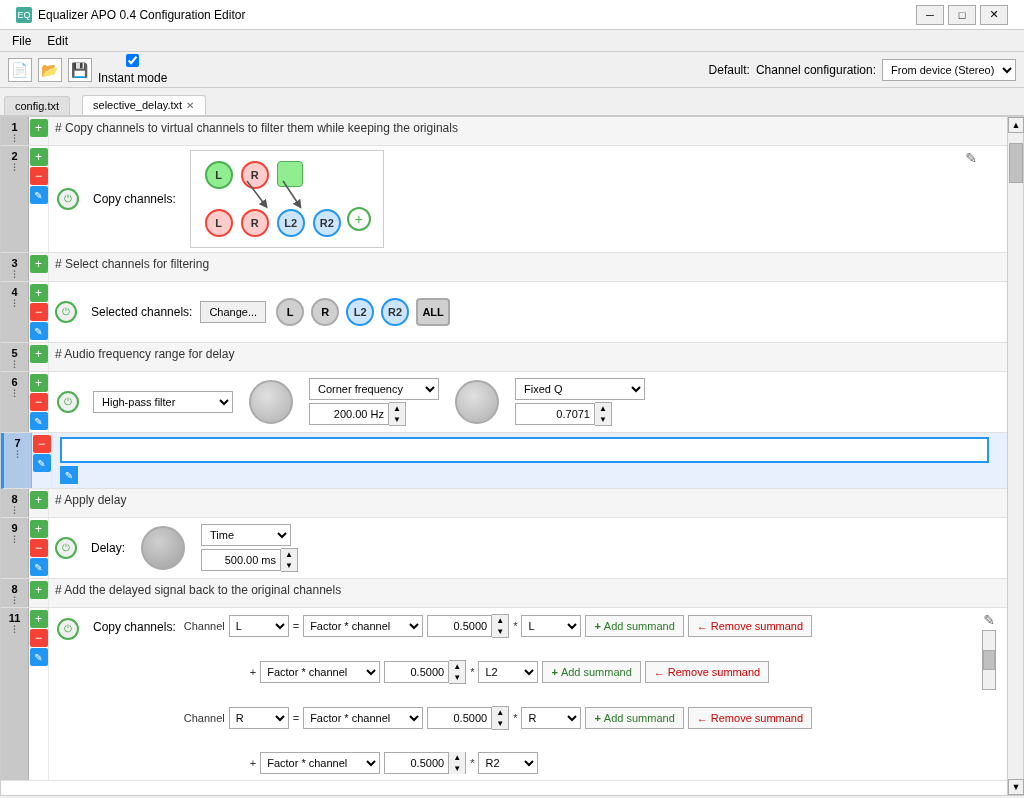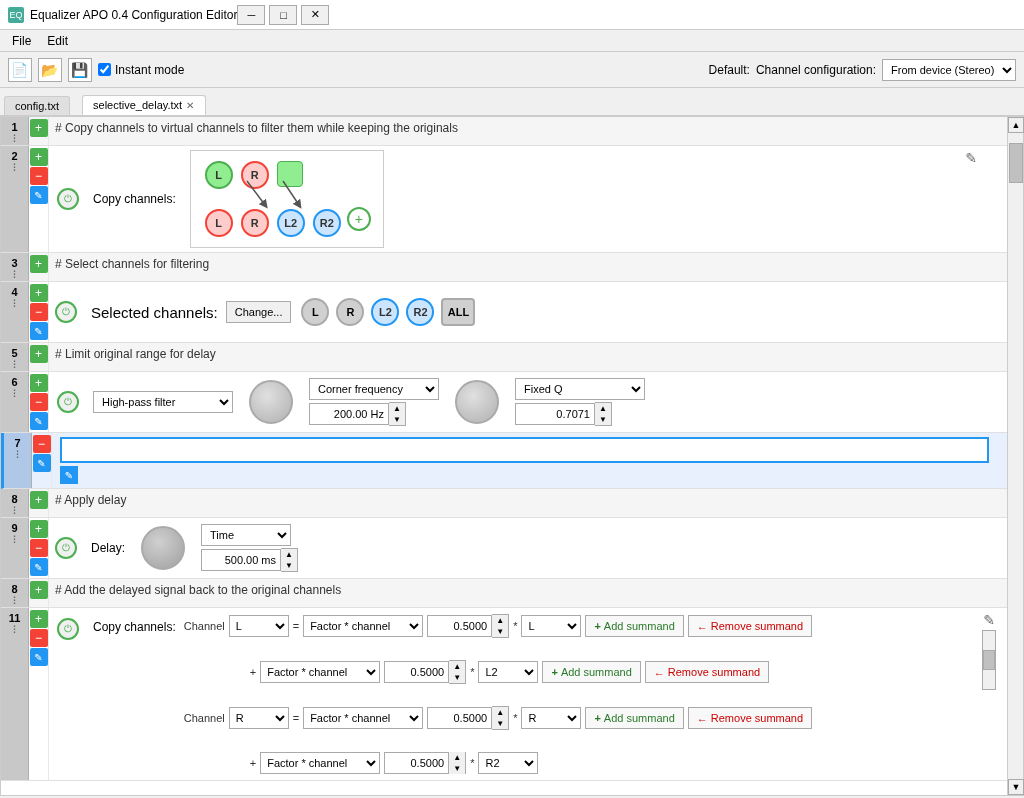--- a/index.html
+++ b/index.html
@@ -1,32 +1,32 @@
 <!DOCTYPE html>
 <html><head>
   <meta charset="utf-8">
   <style>
     * { box-sizing: border-box; margin: 0; padding: 0; }
     body { font-family: 'Segoe UI', Tahoma, sans-serif; font-size: 12px; background: #f0f0f0; width: 1024px; height: 798px; overflow: hidden; }
 
     
-    .title-bar { display: flex; align-items: center; background: #fff; border-bottom: 1px solid #ccc; padding: 4px 8px; height: 30px; }
+    .title-bar { display: flex; align-items: center; justify-content: space-between; background: #fff; border-bottom: 1px solid #ccc; padding: 4px 16px; height: 30px; }
     .title-bar-left { display: flex; align-items: center; gap: 6px; font-size: 12px; }
     .title-bar-icon { width: 16px; height: 16px; background: #4a9; border-radius: 2px; display: flex; align-items: center; justify-content: center; color: white; font-size: 9px; }
     .title-bar-controls { display: flex; gap: 4px; }
     .title-btn { width: 28px; height: 20px; border: 1px solid #aaa; background: #f0f0f0; cursor: pointer; display: flex; align-items: center; justify-content: center; font-size: 11px; }
 
     
     .menu-bar { display: flex; background: #f0f0f0; border-bottom: 1px solid #ccc; padding: 2px 4px; height: 22px; align-items: center; }
     .menu-item { padding: 2px 8px; cursor: pointer; font-size: 12px; }
 
     
     .toolbar { display: flex; align-items: center; gap: 6px; padding: 4px 8px; background: #f0f0f0; border-bottom: 1px solid #ccc; height: 36px; }
     .toolbar-btn { width: 24px; height: 24px; border: 1px solid #aaa; background: #fff; cursor: pointer; display: flex; align-items: center; justify-content: center; font-size: 14px; }
-    .instant-mode { display: flex; align-items: center; gap: 4px; font-size: 12px; margin-right: auto; }
+    .instant-mode { display: flex; align-items: center; gap: 4px; font-size: 12px; margin-right: auto; flex-direction: column; }
     .instant-mode input { margin: 0; }
     .device-section { display: flex; align-items: center; gap: 6px; font-size: 12px; }
     .device-select { height: 22px; border: 1px solid #aaa; background: white; font-size: 11px; padding: 0 4px; }
 
     
     .tabs { display: flex; background: #f0f0f0; border-bottom: 1px solid #ccc; padding: 4px 4px 0; gap: 12px; height: 28px; align-items: flex-end; }
     .tab { padding: 3px 10px; border: 1px solid #ccc; border-bottom: none; background: #e0e0e0; cursor: pointer; font-size: 11px; display: flex; align-items: center; gap: 4px; border-radius: 3px 3px 0 0; }
     .tab.active { background: #fff; border-bottom: 1px solid #fff; }
     .tab-close { font-size: 10px; color: #666; cursor: pointer; }
     .comment-text { color: #333; font-size: 12px; }
@@ -201,42 +201,42 @@
         <span>4</span>
         <span style="font-size:9px; color:#666; cursor:pointer;">⋮</span>
       </div>
       <div class="row-action-col">
         <button class="btn-add">+</button>
         <button class="btn-remove">−</button>
         <button class="btn-edit">✎</button>
       </div>
       <div class="row-body" style="display:flex; align-items:center; gap:8px; flex-wrap:wrap;">
         <button class="power-btn on">⏻</button>
-        <span style="font-size:15px; white-space:nowrap;">Selected channels:</span>
+        <span style="font-size:12px; white-space:nowrap;">Selected channels:</span>
         <button style="height:22px; padding:0 8px; border:1px solid #aaa; background:#f0f0f0; cursor:pointer; font-size:11px;">Change...</button>
         <div style="display:flex; gap:3px;">
           <div class="channel-btn" style="background:#d0d0d0; border-color:#aaa;">L</div>
           <div class="channel-btn" style="background:#d0d0d0; border-color:#aaa;">R</div>
           <div class="channel-btn blue-border">L2</div>
           <div class="channel-btn blue-border">R2</div>
           <div class="channel-btn" style="background:#d0d0d0; border-color:#aaa; width:34px; border-radius:4px;">ALL</div>
         </div>
       </div>
     </div>
 
     <div class="row-wrapper" style="background:#f5f5f5;">
       <div class="row-num-col">
         <span>5</span>
         <span style="font-size:9px; color:#666; cursor:pointer;">⋮</span>
       </div>
       <div class="row-action-col">
         <button class="btn-add">+</button>
       </div>
       <div class="row-body">
-        <span class="comment-text"># Limit original range for delay</span>
+        <span class="comment-text"># Audio frequency range for delay</span>
       </div>
     </div>
 
     <div class="row-wrapper">
       <div class="row-num-col">
         <span>6</span>
         <span style="font-size:9px; color:#666; cursor:pointer;">⋮</span>
       </div>
       <div class="row-action-col">
         <button class="btn-add">+</button>

